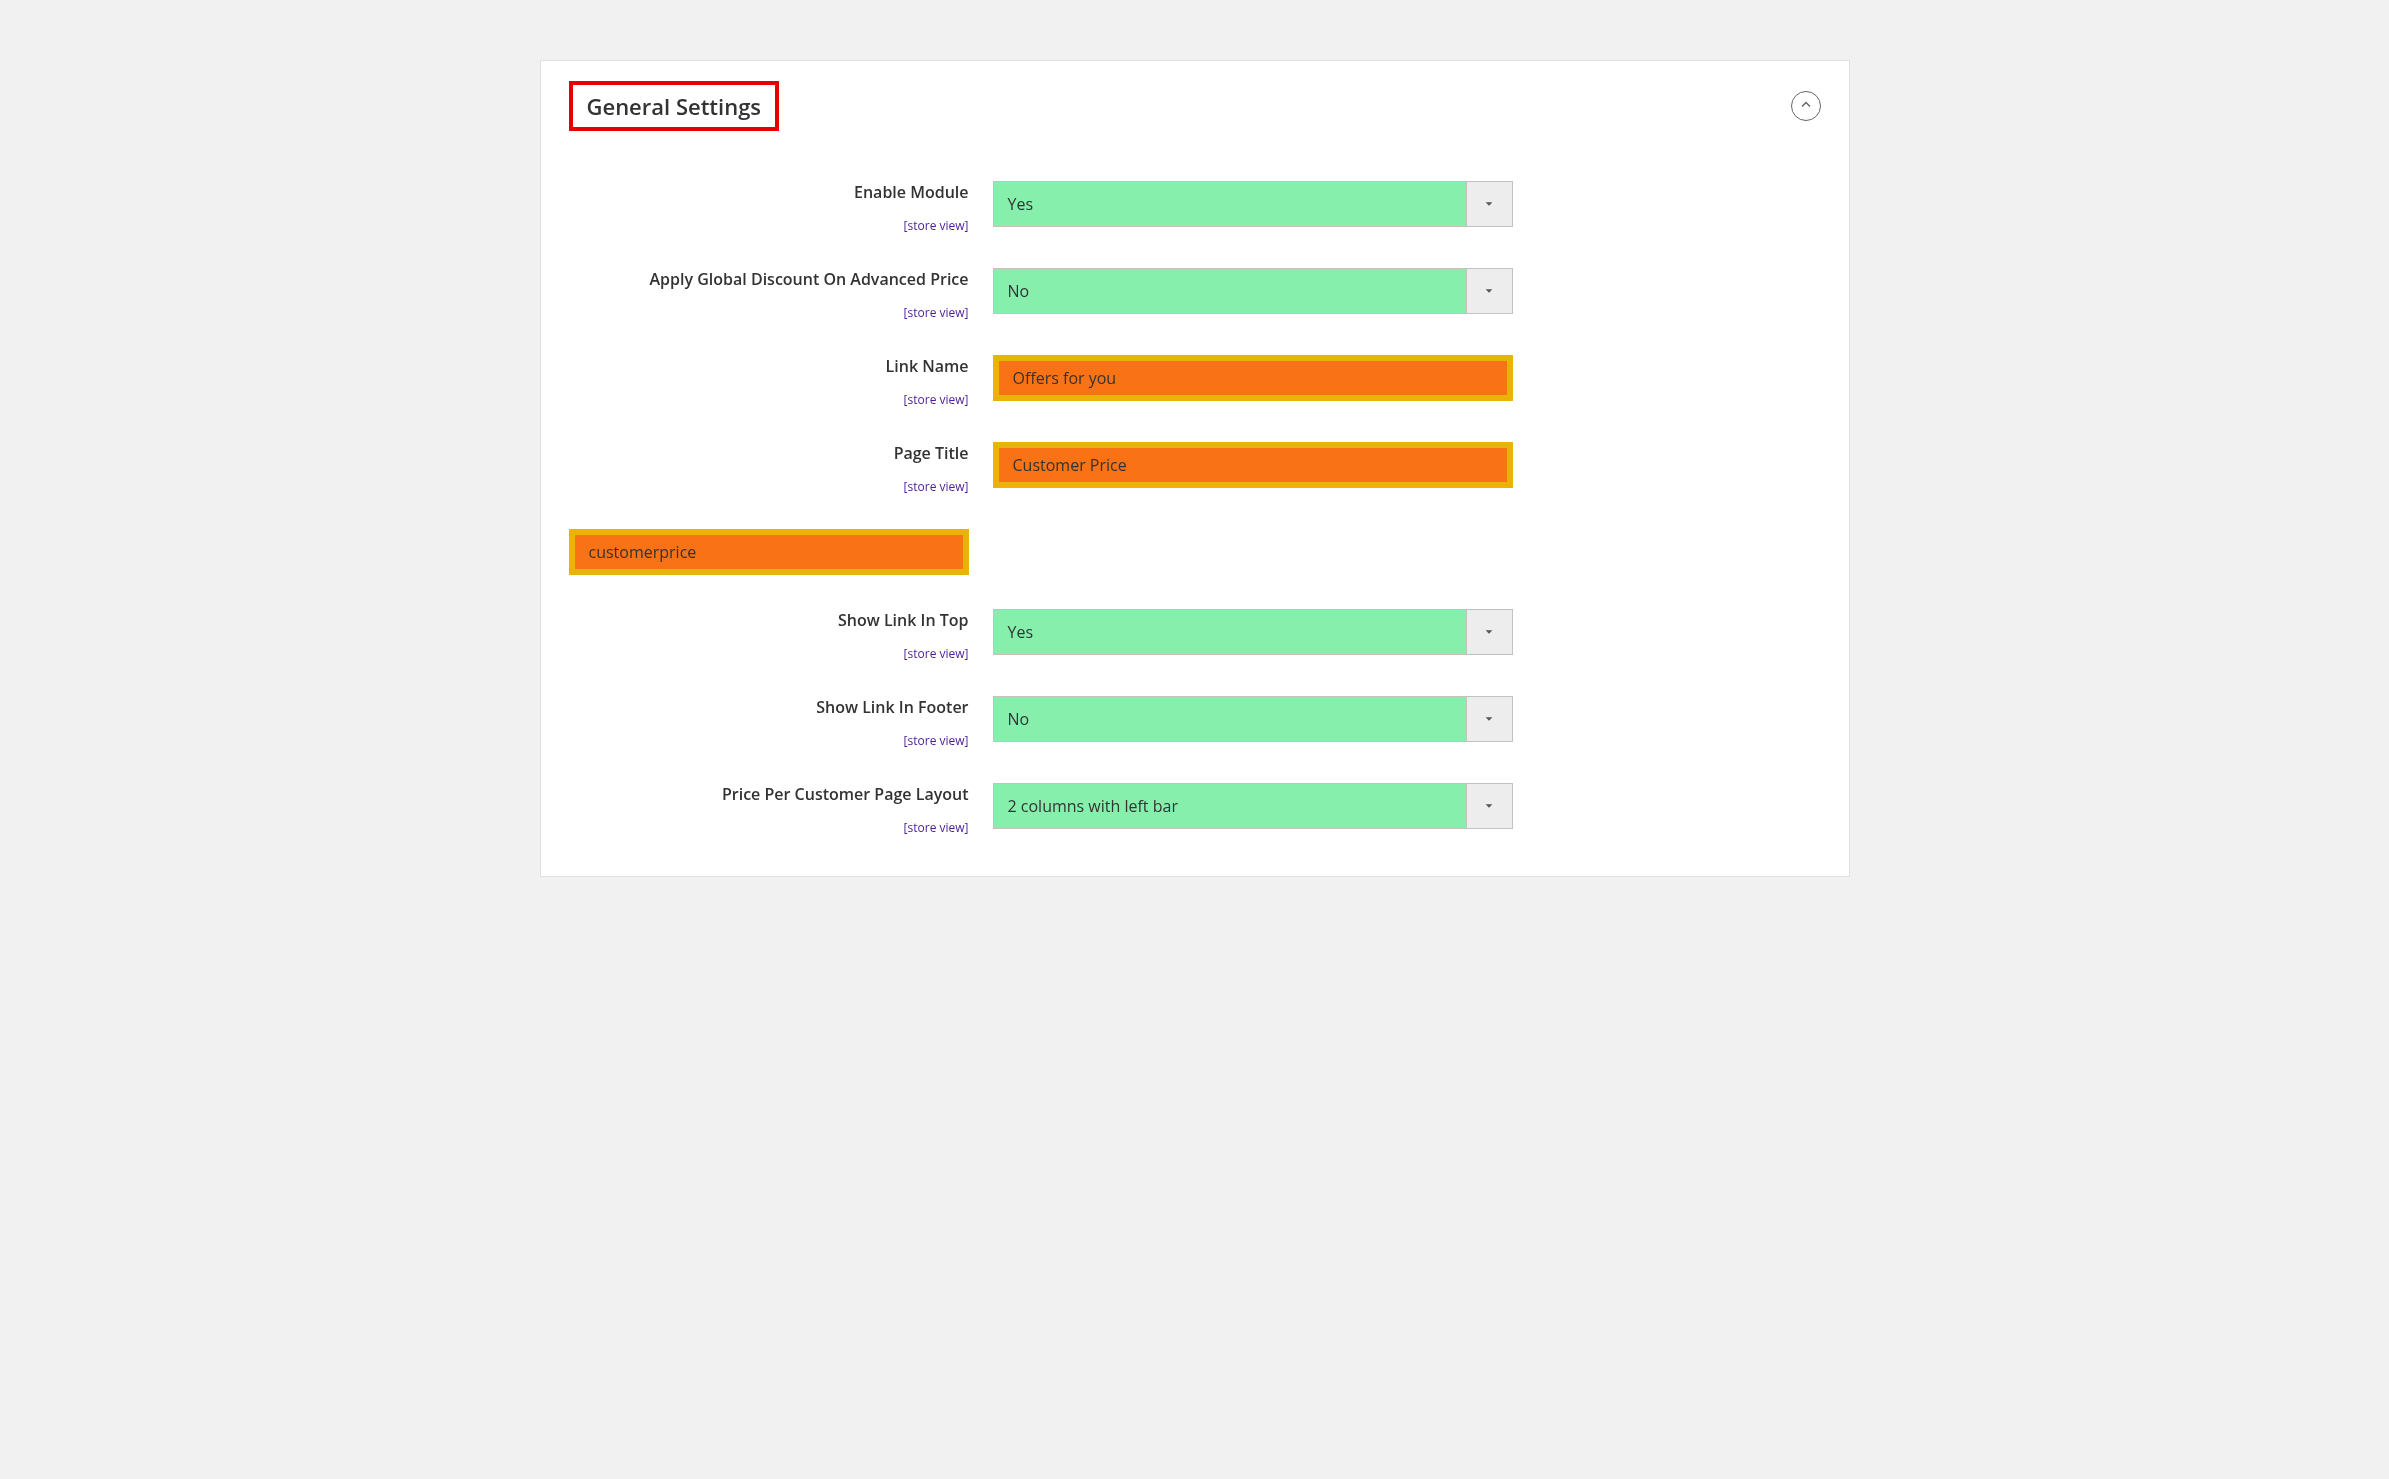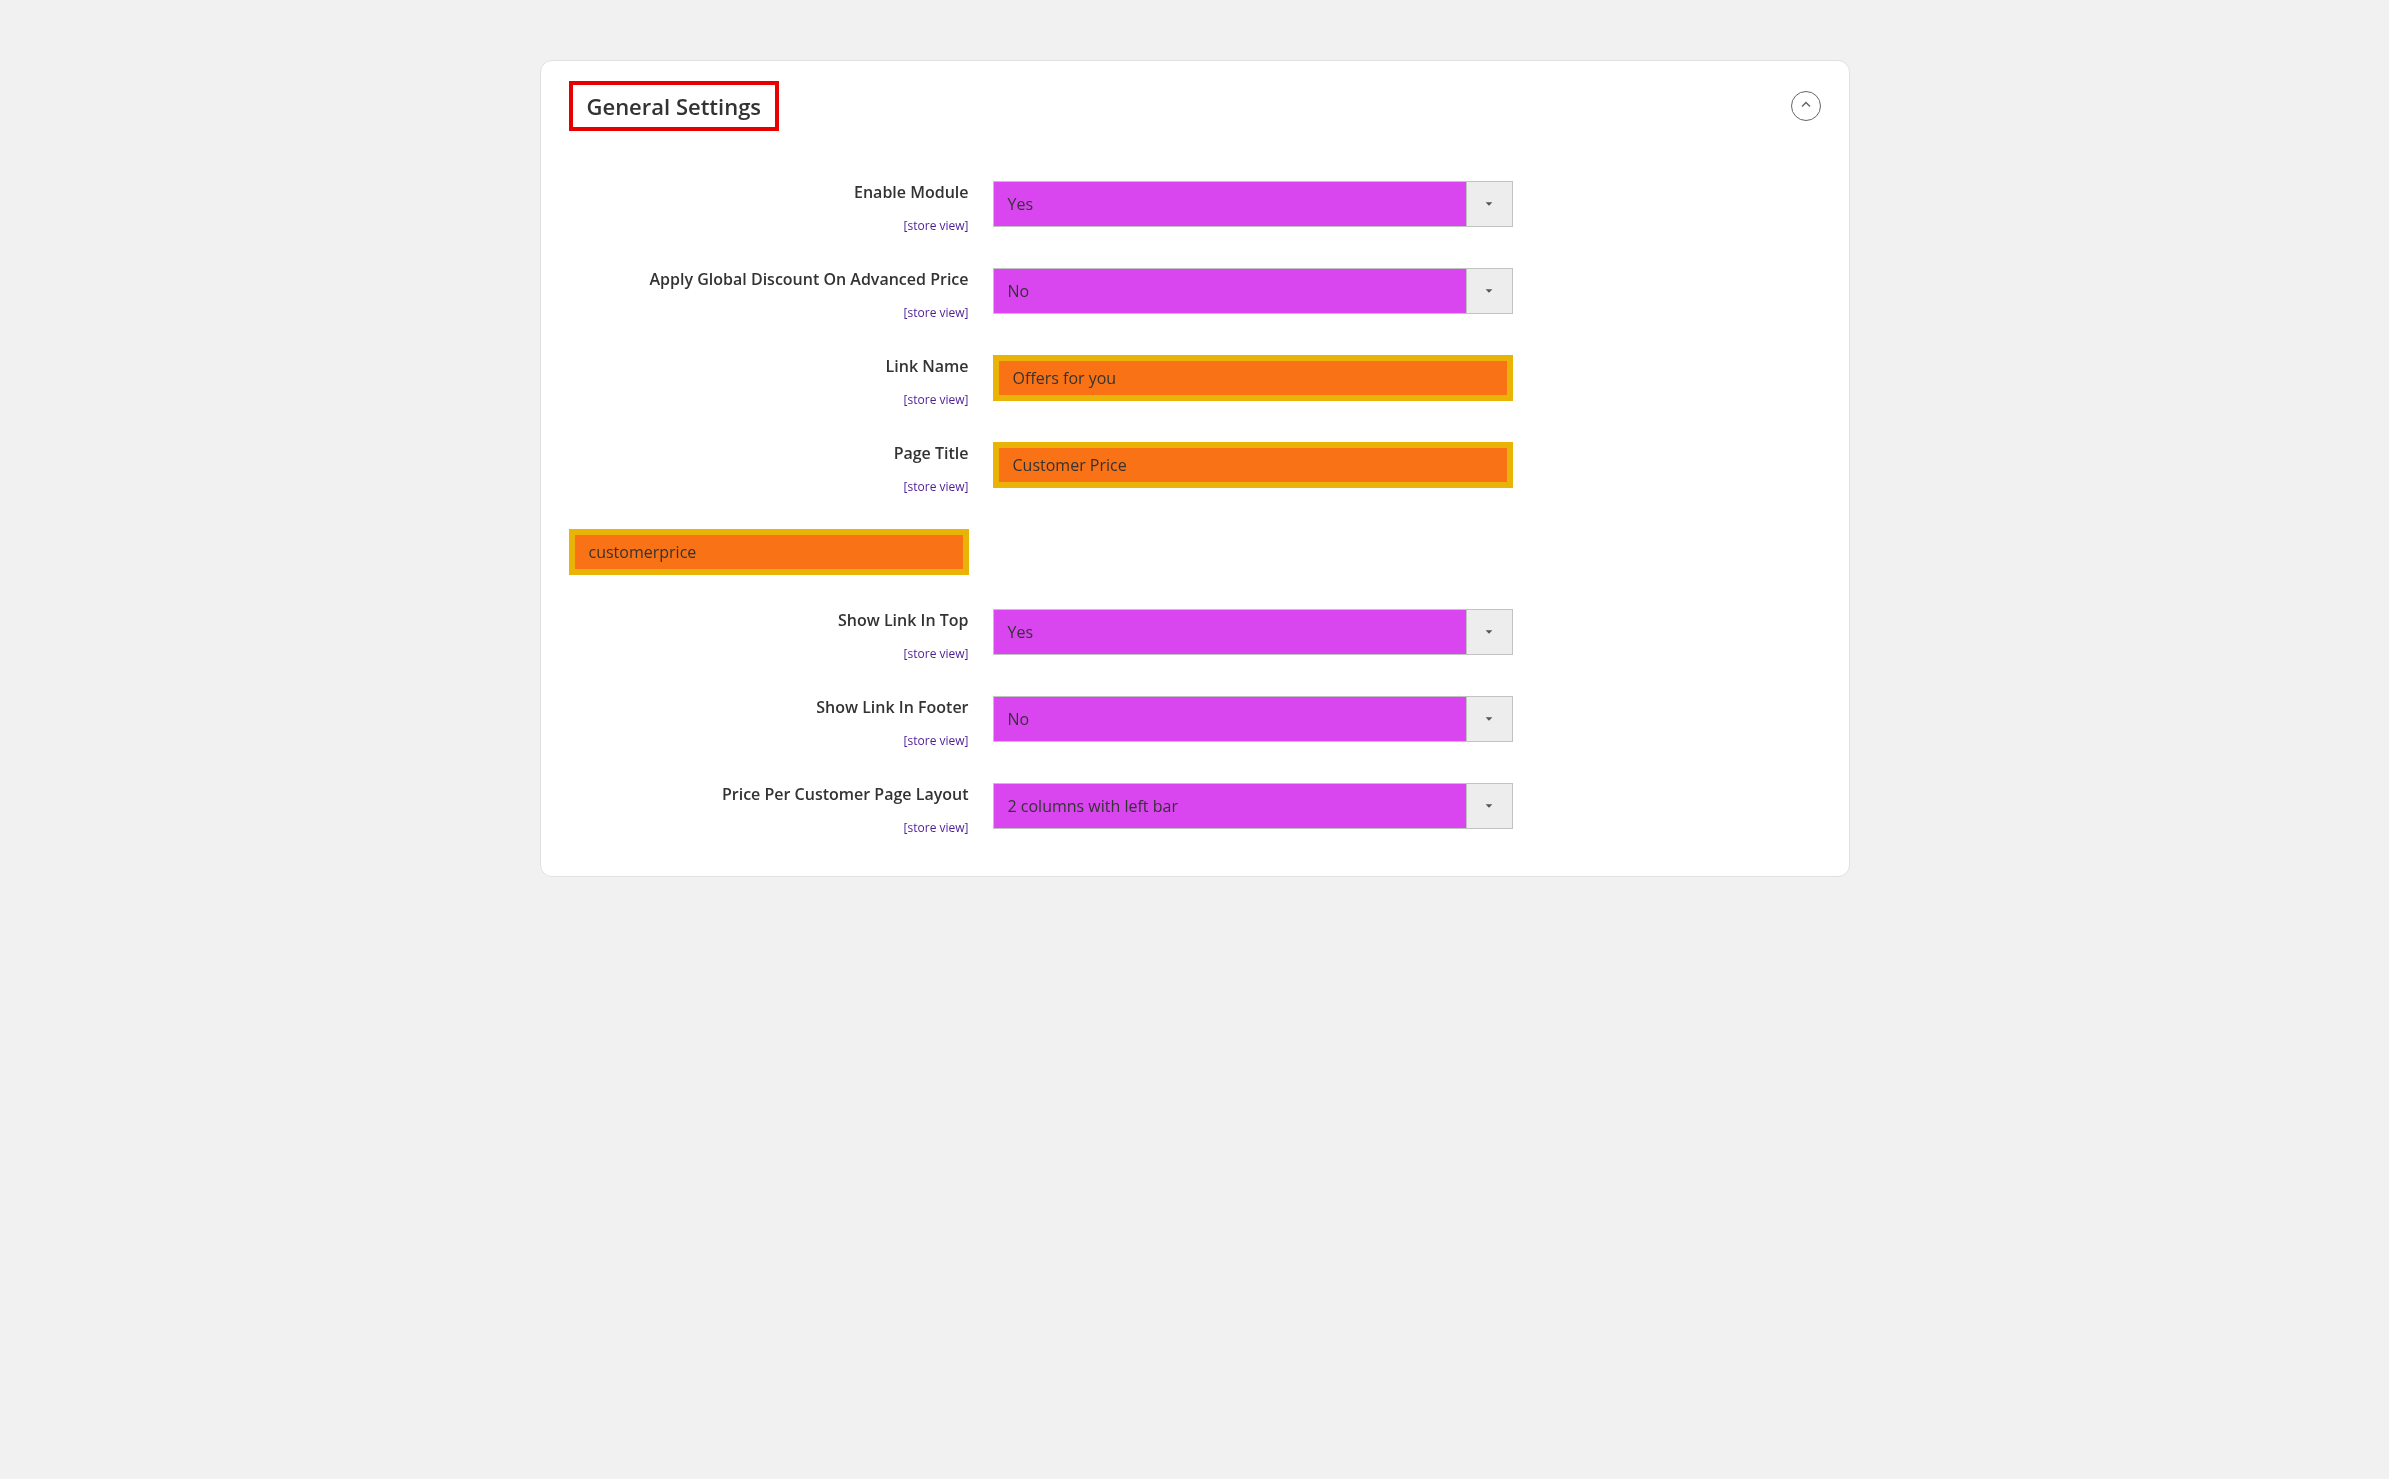--- a/index.html
+++ b/index.html
@@ -5,21 +5,21 @@
   * { box-sizing: border-box; margin: 0; padding: 0; }
   body {
     background: #f1f1f1;
     font-family: 'Open Sans', Arial, sans-serif;
     color: #333;
     padding: 60px 40px;
   }
   .panel {
     background: #fff;
     border: 1px solid #e0e0e0;
-    border-radius: 12px;
+    border-radius: 0;
     padding: 20px 28px 40px 28px;
     width: 1310px;
     margin: 0 auto;
     position: relative;
   }
   .panel-header {
     display: flex;
     justify-content: space-between;
     align-items: center;
     margin-bottom: 50px;
@@ -75,21 +75,21 @@
     font-size: 16px;
     color: #333;
     background: #f97316;
     font-family: inherit;
   }
   .select-wrap { position: relative; width: 100%; }
   .select-display {
     width: 100%;
     height: 46px;
     border: 1px solid #c2c2c2;
-    background: #d946ef;
+    background: #86efac;
     display: flex;
     align-items: center;
     cursor: pointer;
     gap: 32px;
   }
   .select-value {
     flex: 1;
     padding: 0 14px;
     font-size: 16px;
     color: #333;

